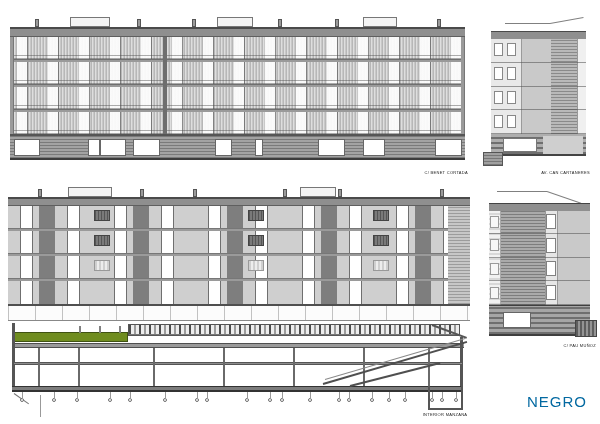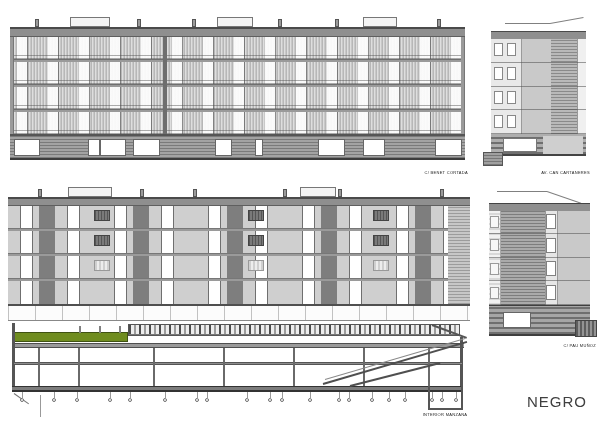--- a/index.html
+++ b/index.html
@@ -110,21 +110,21 @@
   .boxE{position:absolute;left:92px;top:134px;width:22px;height:17px;border:1px solid #444;
       background:repeating-linear-gradient(90deg,#5e5e5e 0 2px,#949494 2px 4px)}
 
   
   .lbl{position:absolute;font-size:4px;letter-spacing:.3px;color:#222;white-space:nowrap}
   .lbl.r{text-align:right}
   #lblA{left:410px;top:170px;width:58px}
   #lblB{left:538px;top:170px;width:52px}
   #lblD{left:420px;top:412px;width:50px;text-align:center}
   #lblE{left:546px;top:343px;width:50px}
-  #negro{position:absolute;left:527px;top:393px;font-size:15px;letter-spacing:1px;color:#404040}
+  #negro{position:absolute;left:527px;top:393px;font-size:15px;letter-spacing:1px;color:#0369a1}
 </style>
 </head>
 <body>
 
 <div class="abs" id="elevA">
   <div class="roof-stack" style="left:25px"></div>
   <div class="roof-box" style="left:60px;width:40px"></div>
   <div class="roof-stack" style="left:127px"></div>
   <div class="roof-stack" style="left:182px"></div>
   <div class="roof-box" style="left:207px;width:36px"></div>

